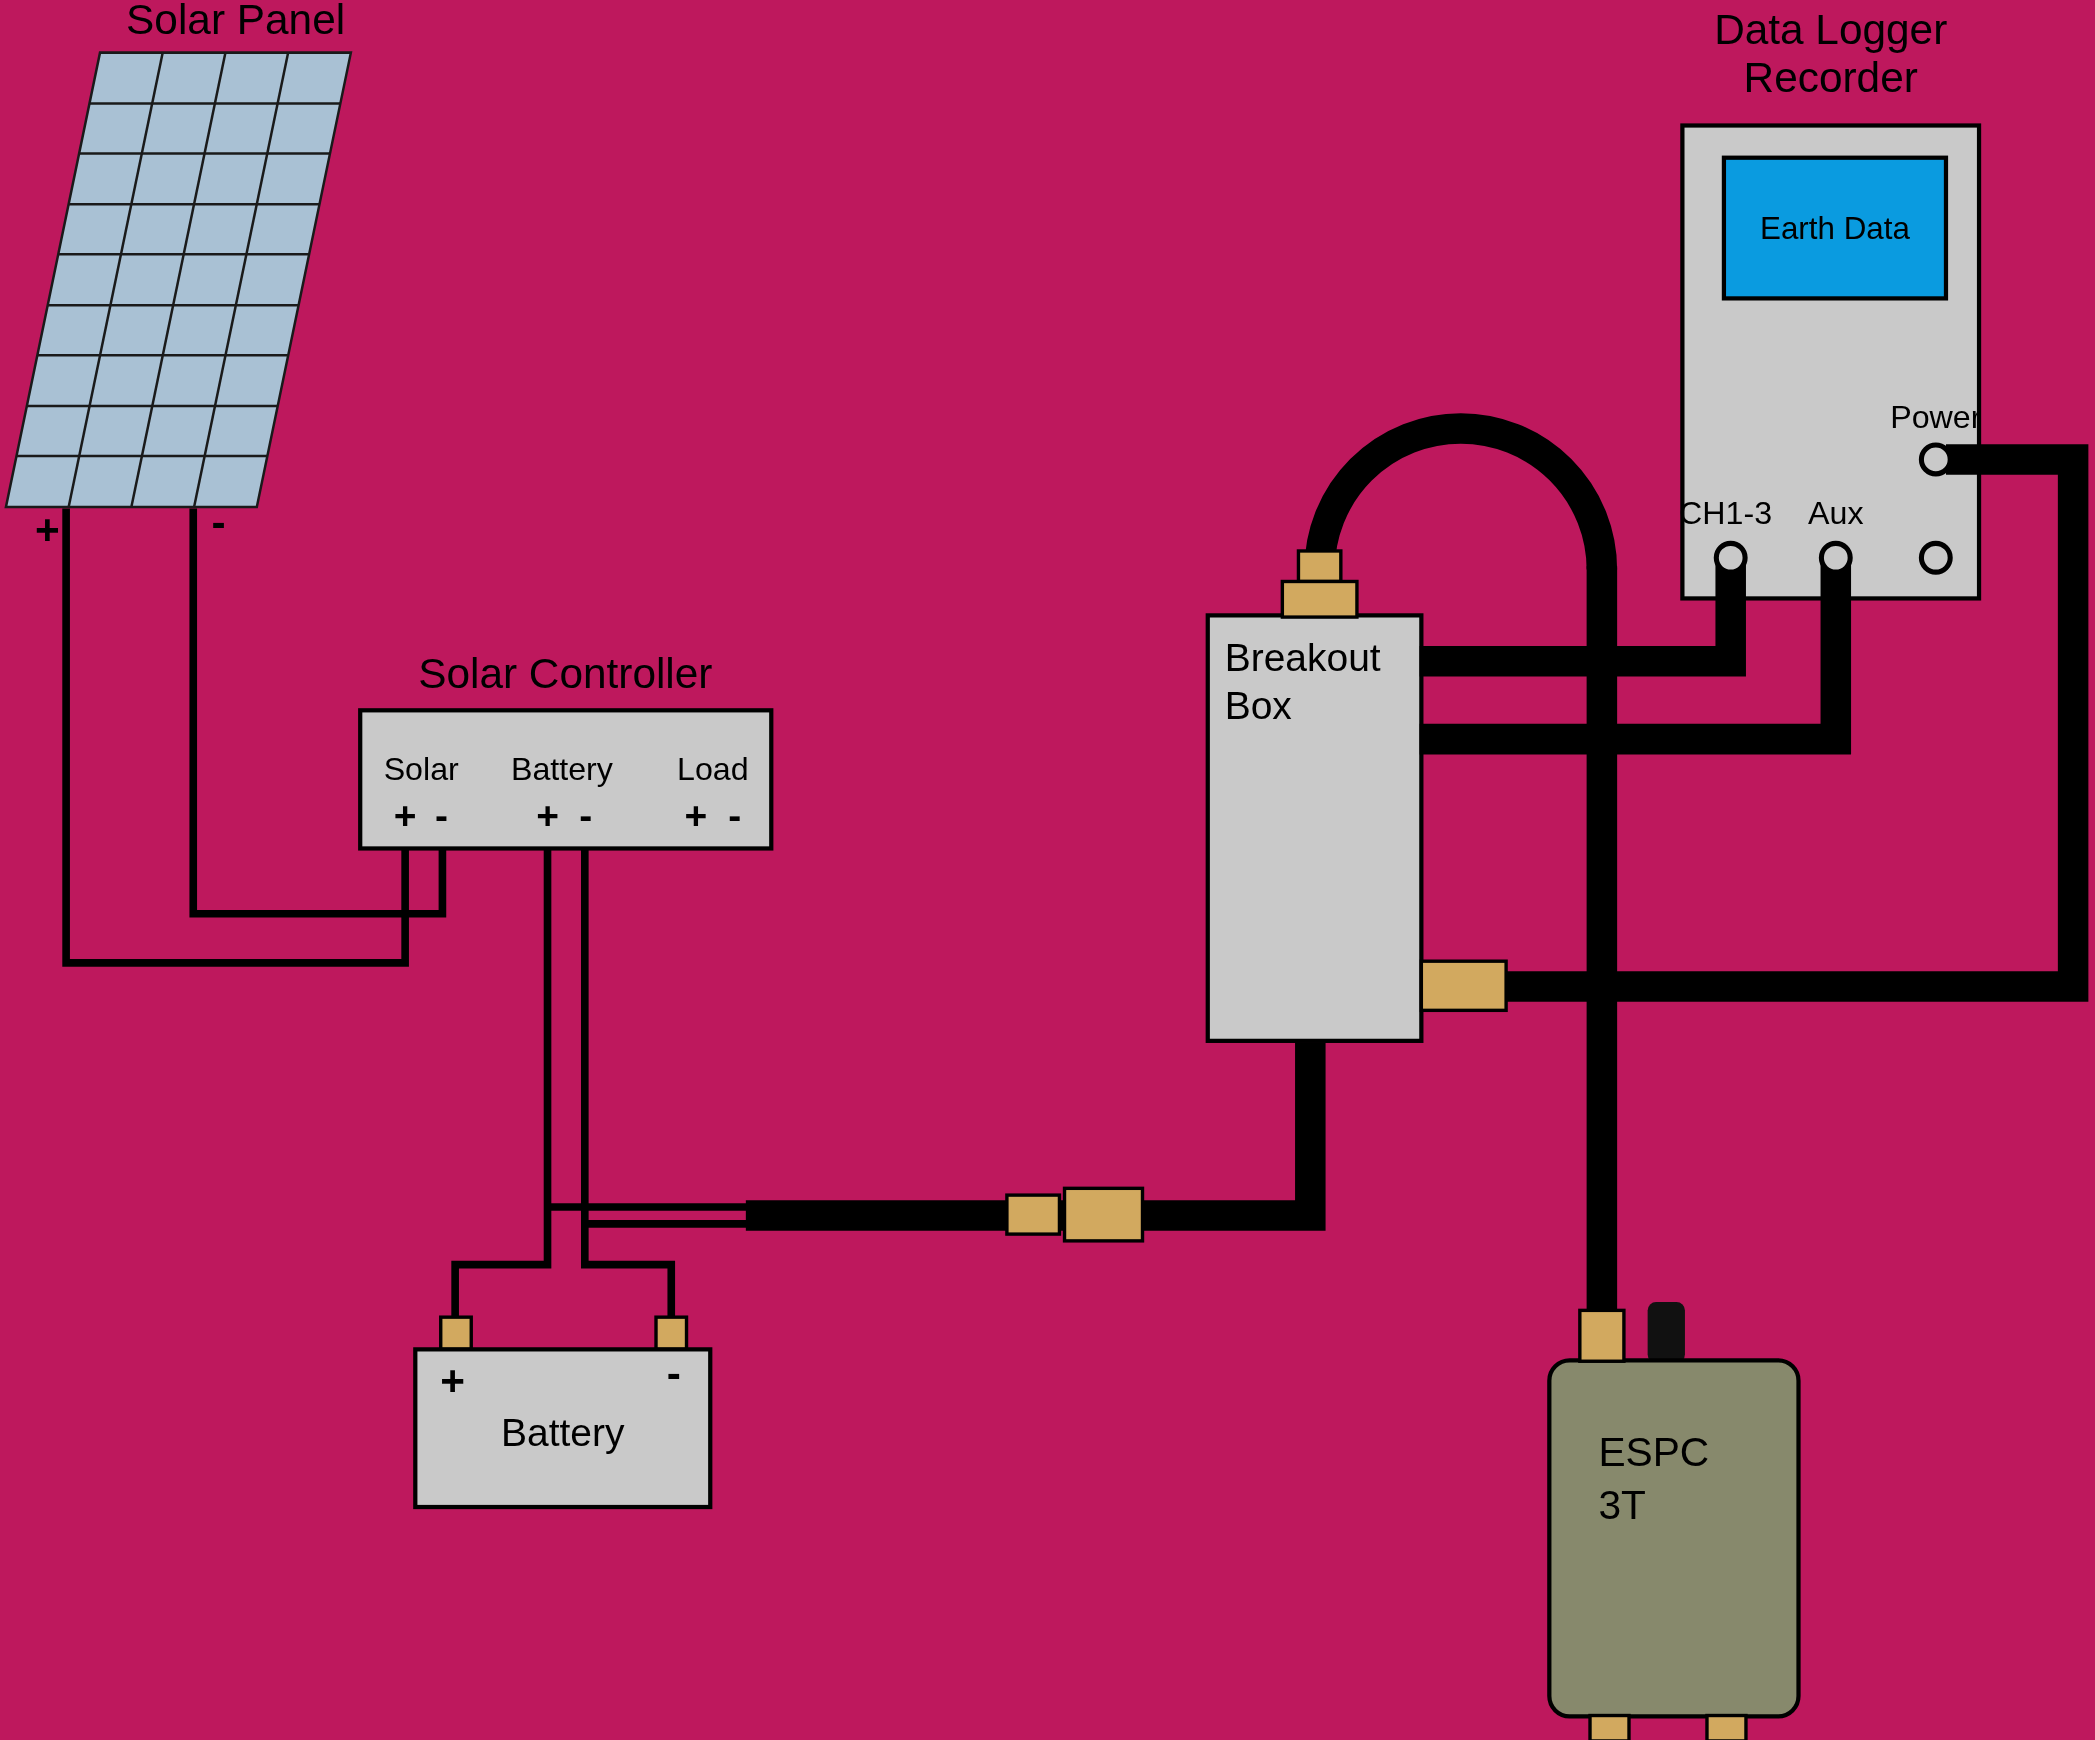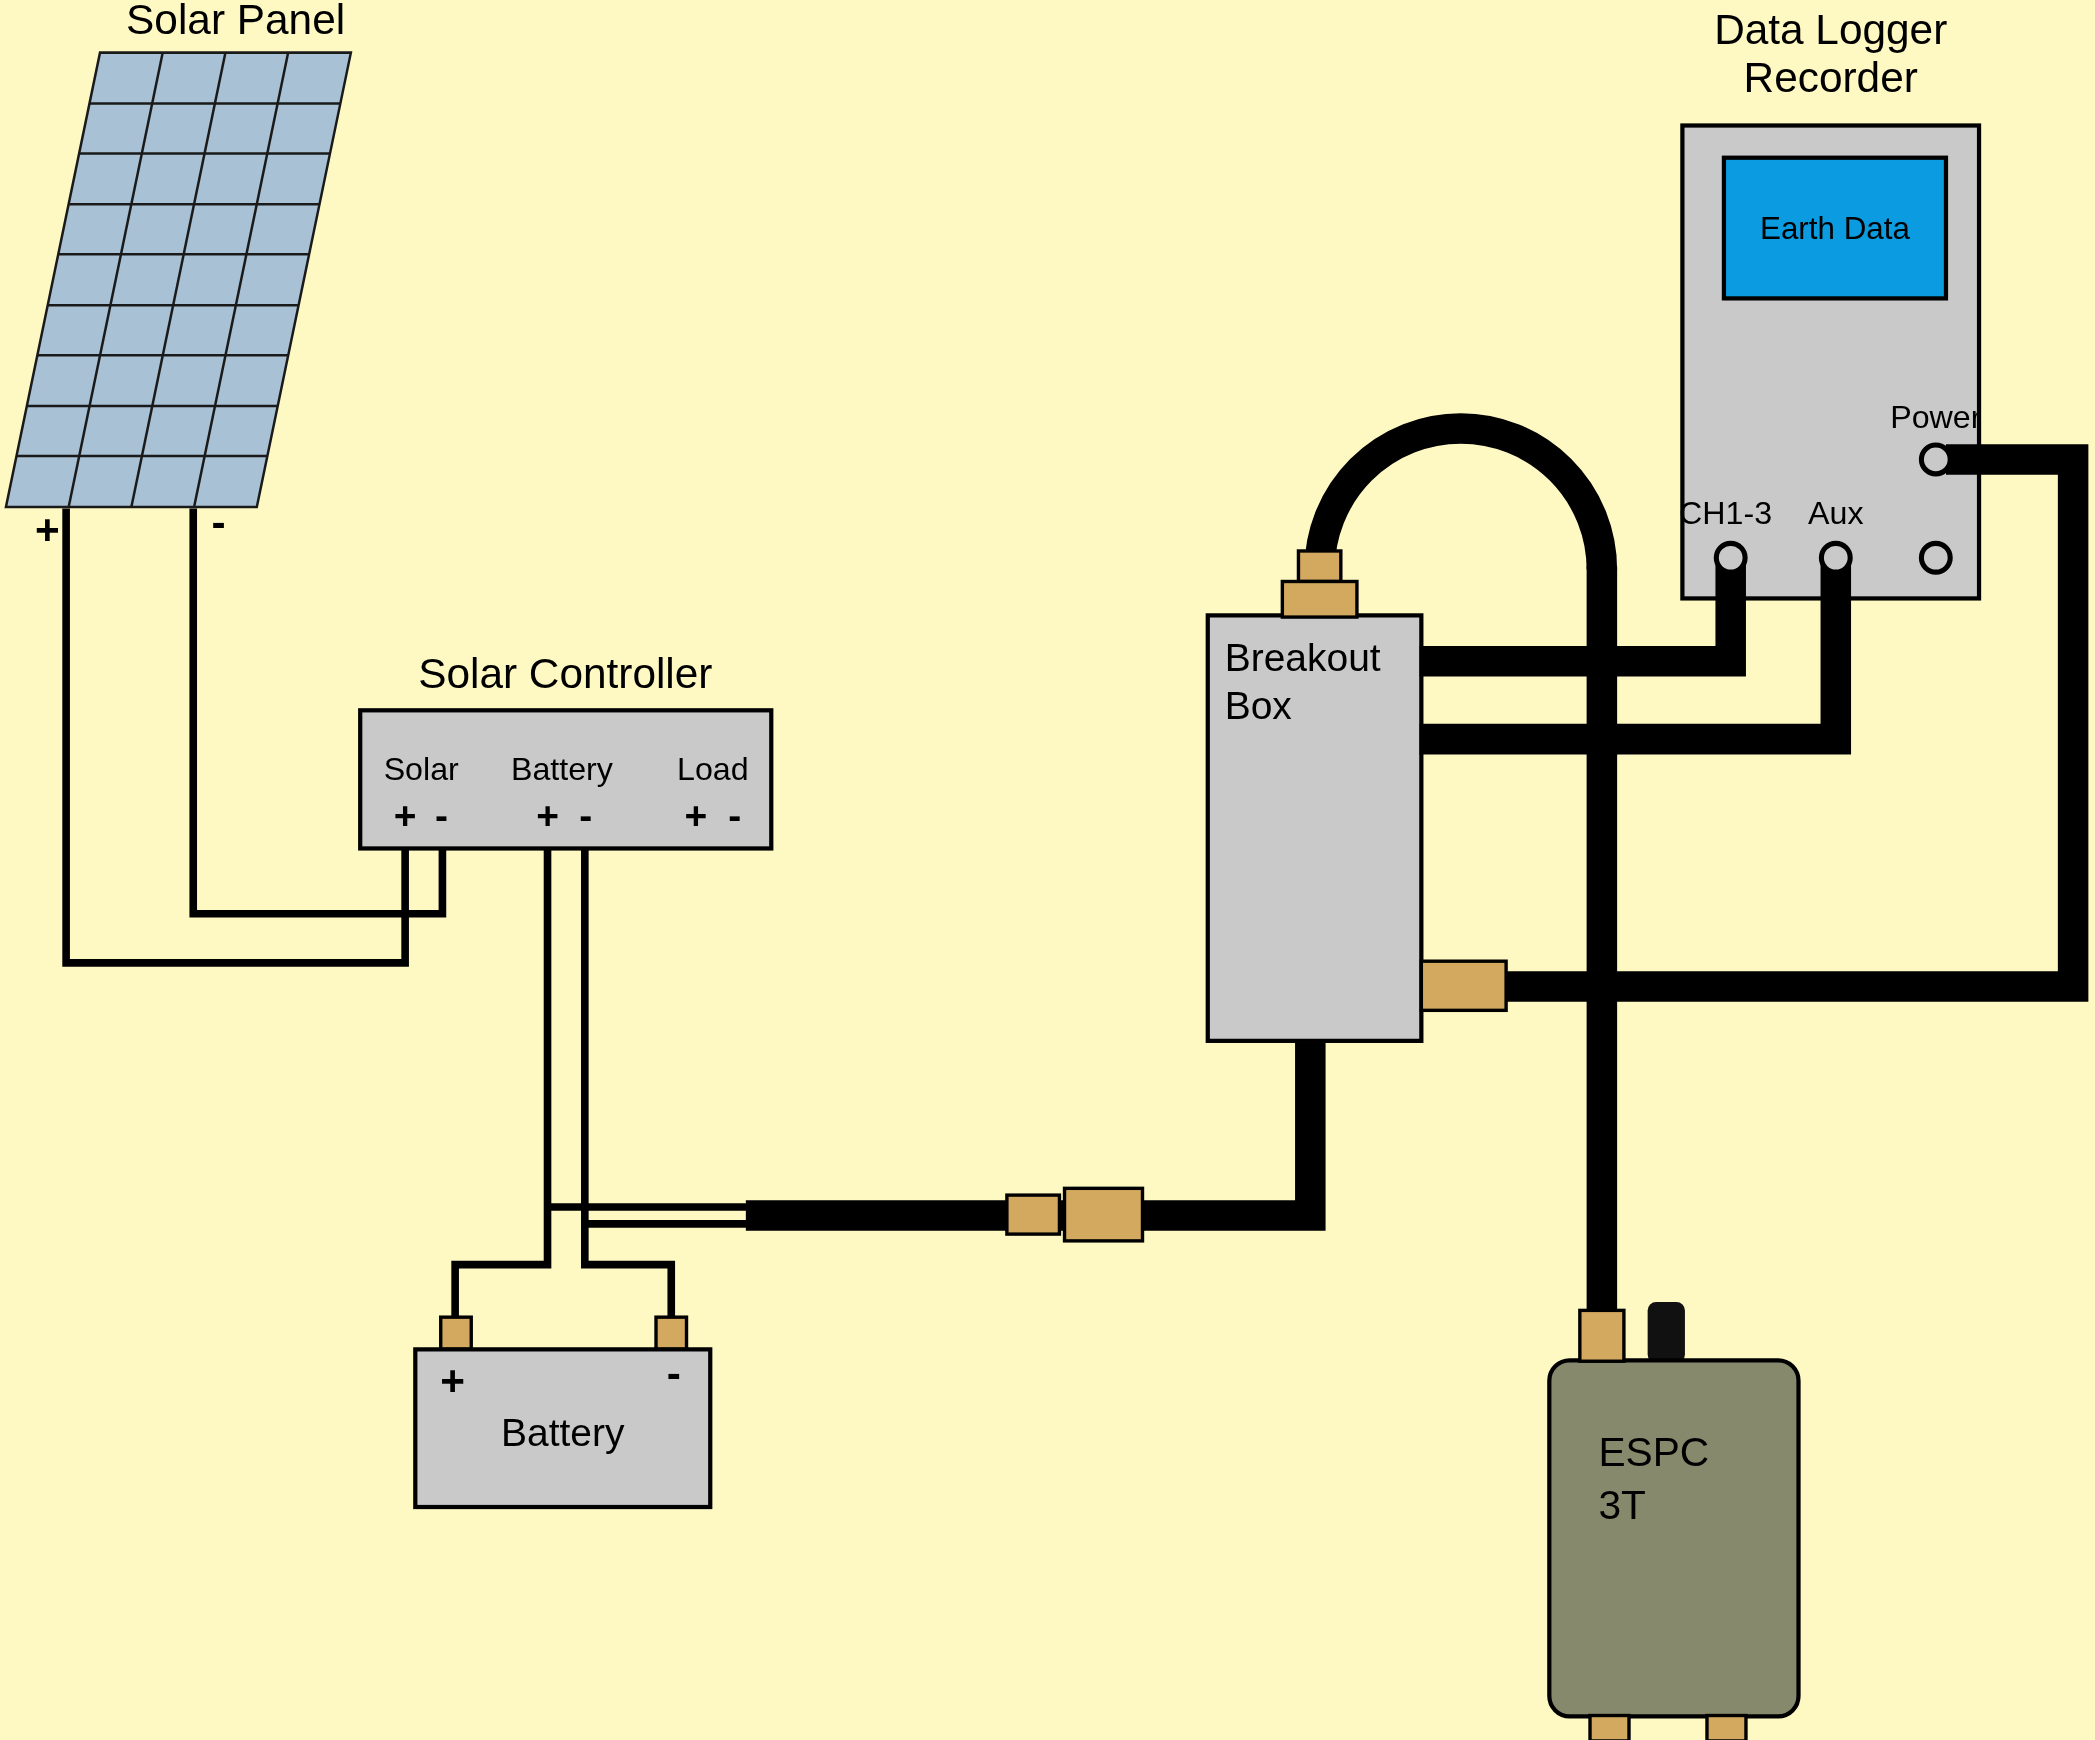--- a/index.html
+++ b/index.html
@@ -5,21 +5,21 @@
   html, body {
     margin: 0;
     padding: 0;
     background: #ffffff;
     font-family: "Liberation Sans", sans-serif;
   }
   .stage {
     position: relative;
     width: 2096px;
     height: 1741px;
-    background: #fef9c3;
+    background: #be185d;
     overflow: hidden;
   }
   svg { display: block; }
   text {
     fill: #000000;
     font-family: "Liberation Sans", sans-serif;
   }
   .t-title  { font-size: 50px; }
   .t-box    { font-size: 46px; }
   .t-small  { font-size: 38px; }

